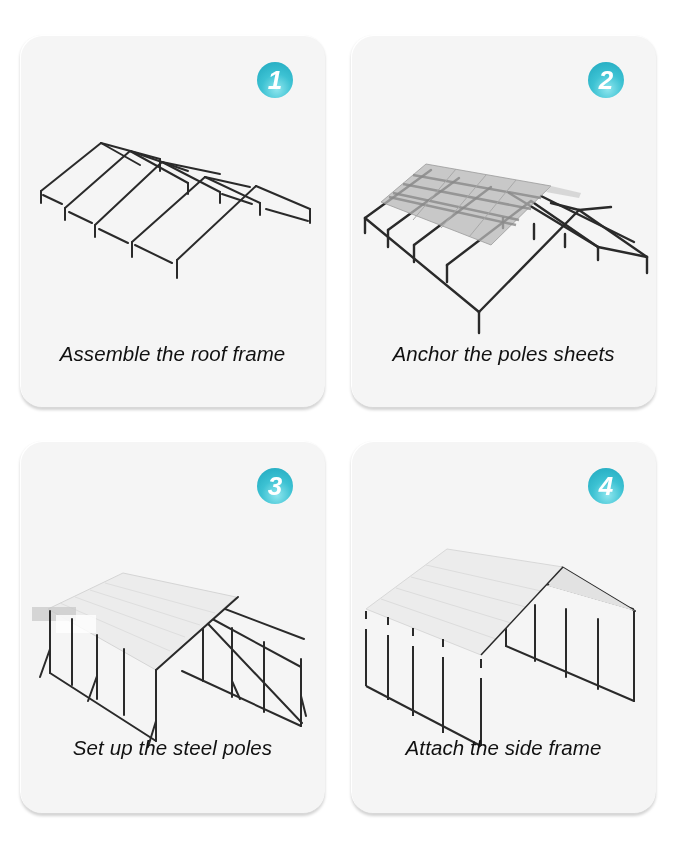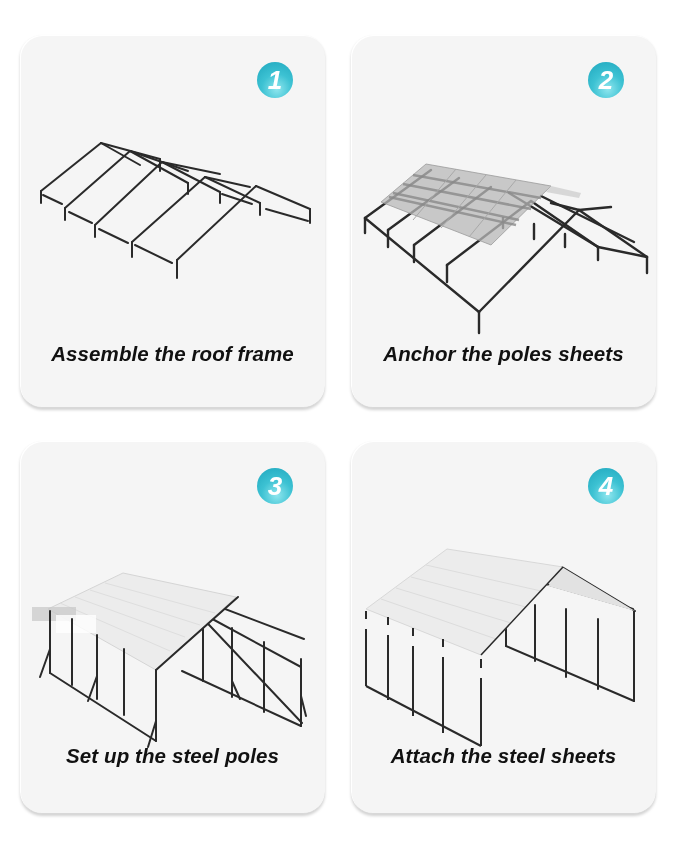--- a/index.html
+++ b/index.html
@@ -21,25 +21,25 @@
     position:absolute; width:36px; height:36px; border-radius:50%;
     right:32px; top:27px;
     background: radial-gradient(circle at 55% 75%, #8fe6ee 0%, #3dc2d3 45%, #1ea6bd 100%);
     color:#fff; font-weight:bold; font-style:italic; font-size:26px;
     display:flex; align-items:center; justify-content:center;
     font-family:"Liberation Sans", sans-serif;
   }
   .illus { position:absolute; left:0; top:60px; width:305px; height:250px; }
   .caption {
     position:absolute; left:0; width:305px; text-align:center;
-    font-style:italic; font-weight:bold; font-size:20.5px; color:#111;
+    font-style:italic; font-weight:normal; font-size:20.5px; color:#111;
     letter-spacing:0.1px;
   }
   .c1 .caption, .c2 .caption { top:307px; }
-  .c3 .caption, .c4 .caption { top:303px; }
+  .c3 .caption, .c4 .caption { top:295px; }
 </style>
 </head>
 <body>
 
 <div class="card c1">
   <div class="badge">1</div>
   <svg class="illus" viewBox="0 0 305 250">
     <g stroke="#2a2a2a" stroke-width="2" fill="none" stroke-linecap="round">
 
       <line x1="21" y1="96" x2="81" y2="48"></line>
@@ -202,14 +202,14 @@
         <line x1="37" y1="134" x2="37" y2="199"></line>
       <line x1="62" y1="127" x2="62" y2="135"></line>
         <line x1="62" y1="145" x2="62" y2="215"></line>
       <line x1="92" y1="138" x2="92" y2="146"></line>
         <line x1="92" y1="156" x2="92" y2="232"></line>
       <line x1="130" y1="158" x2="130" y2="167"></line>
         <line x1="130" y1="177" x2="130" y2="245"></line>
       <line x1="15" y1="185" x2="130" y2="245"></line>
     </g>
   </svg>
-  <div class="caption">Attach the steel sheets</div>
+  <div class="caption">Attach the side frame</div>
 </div>
 
 </body></html>

